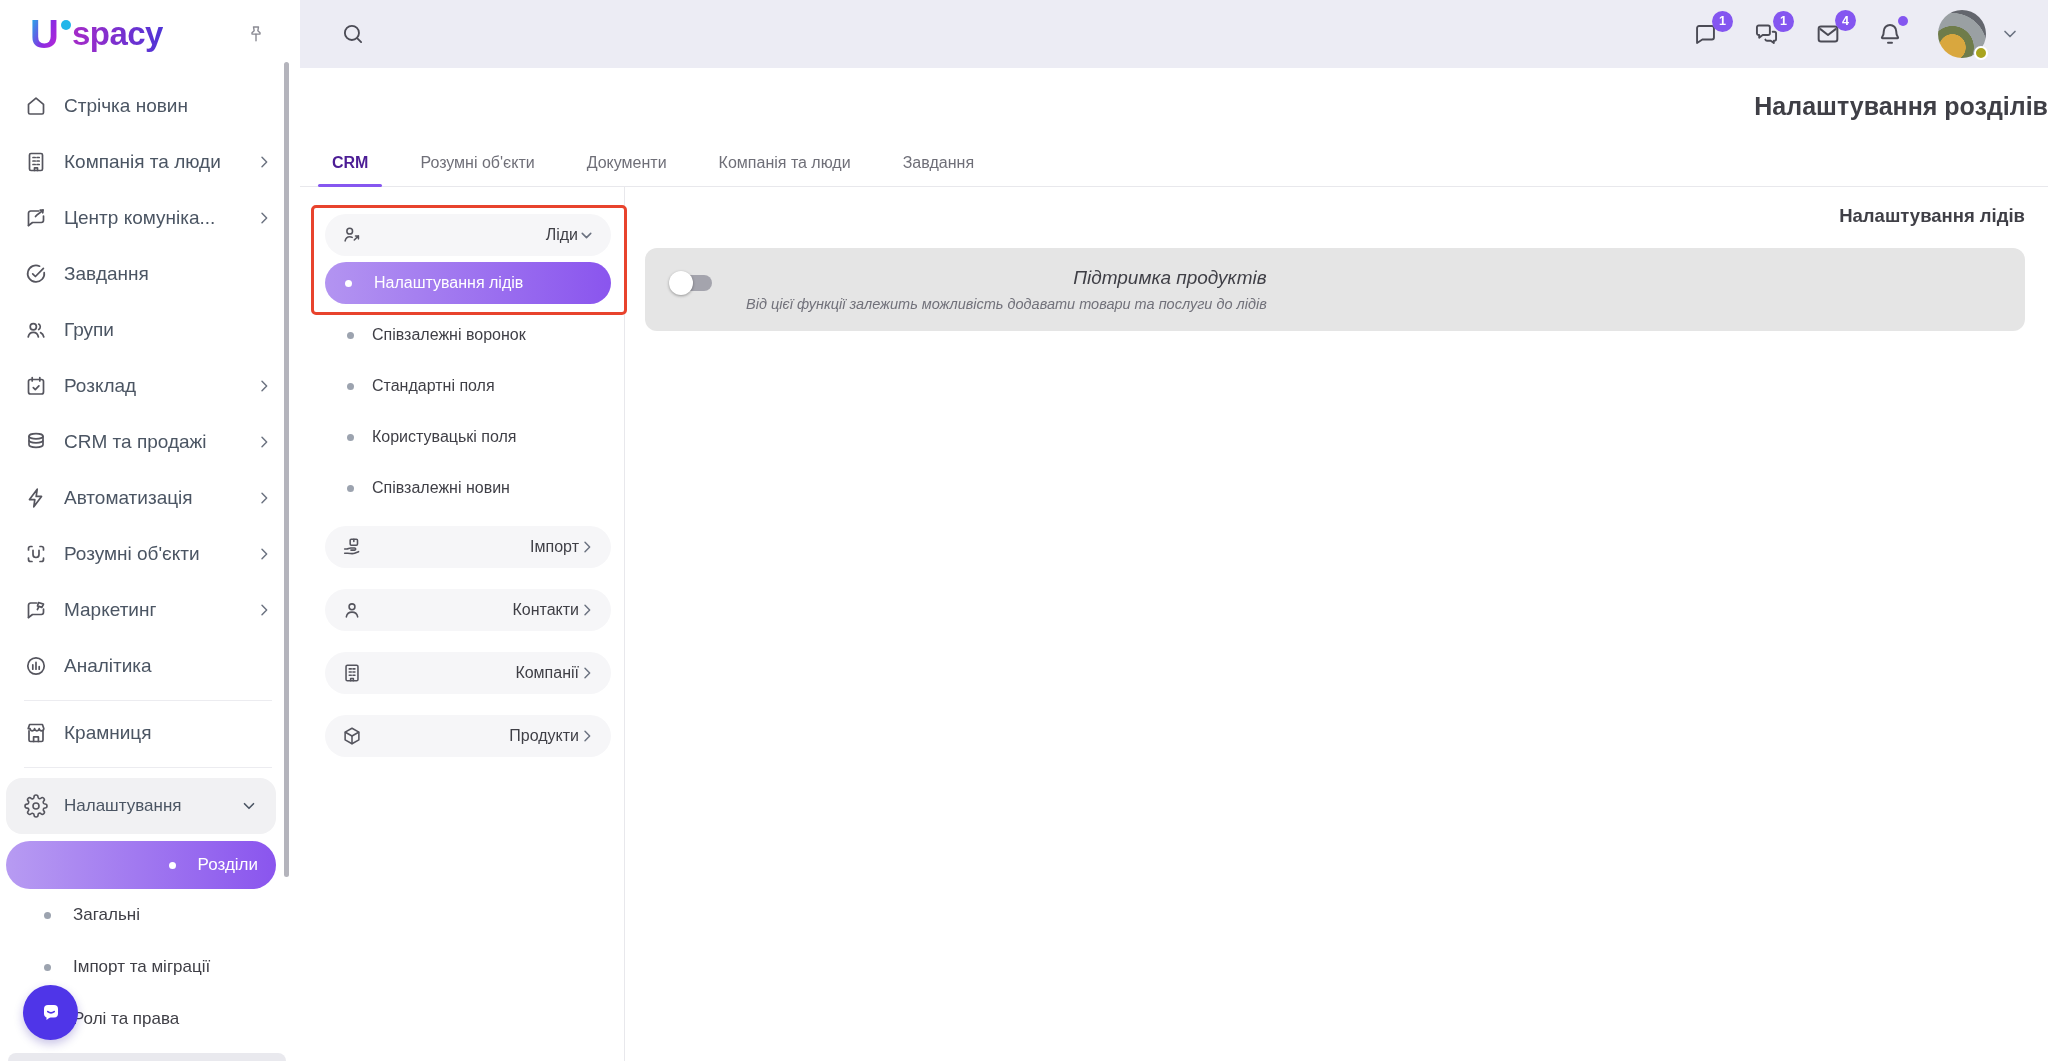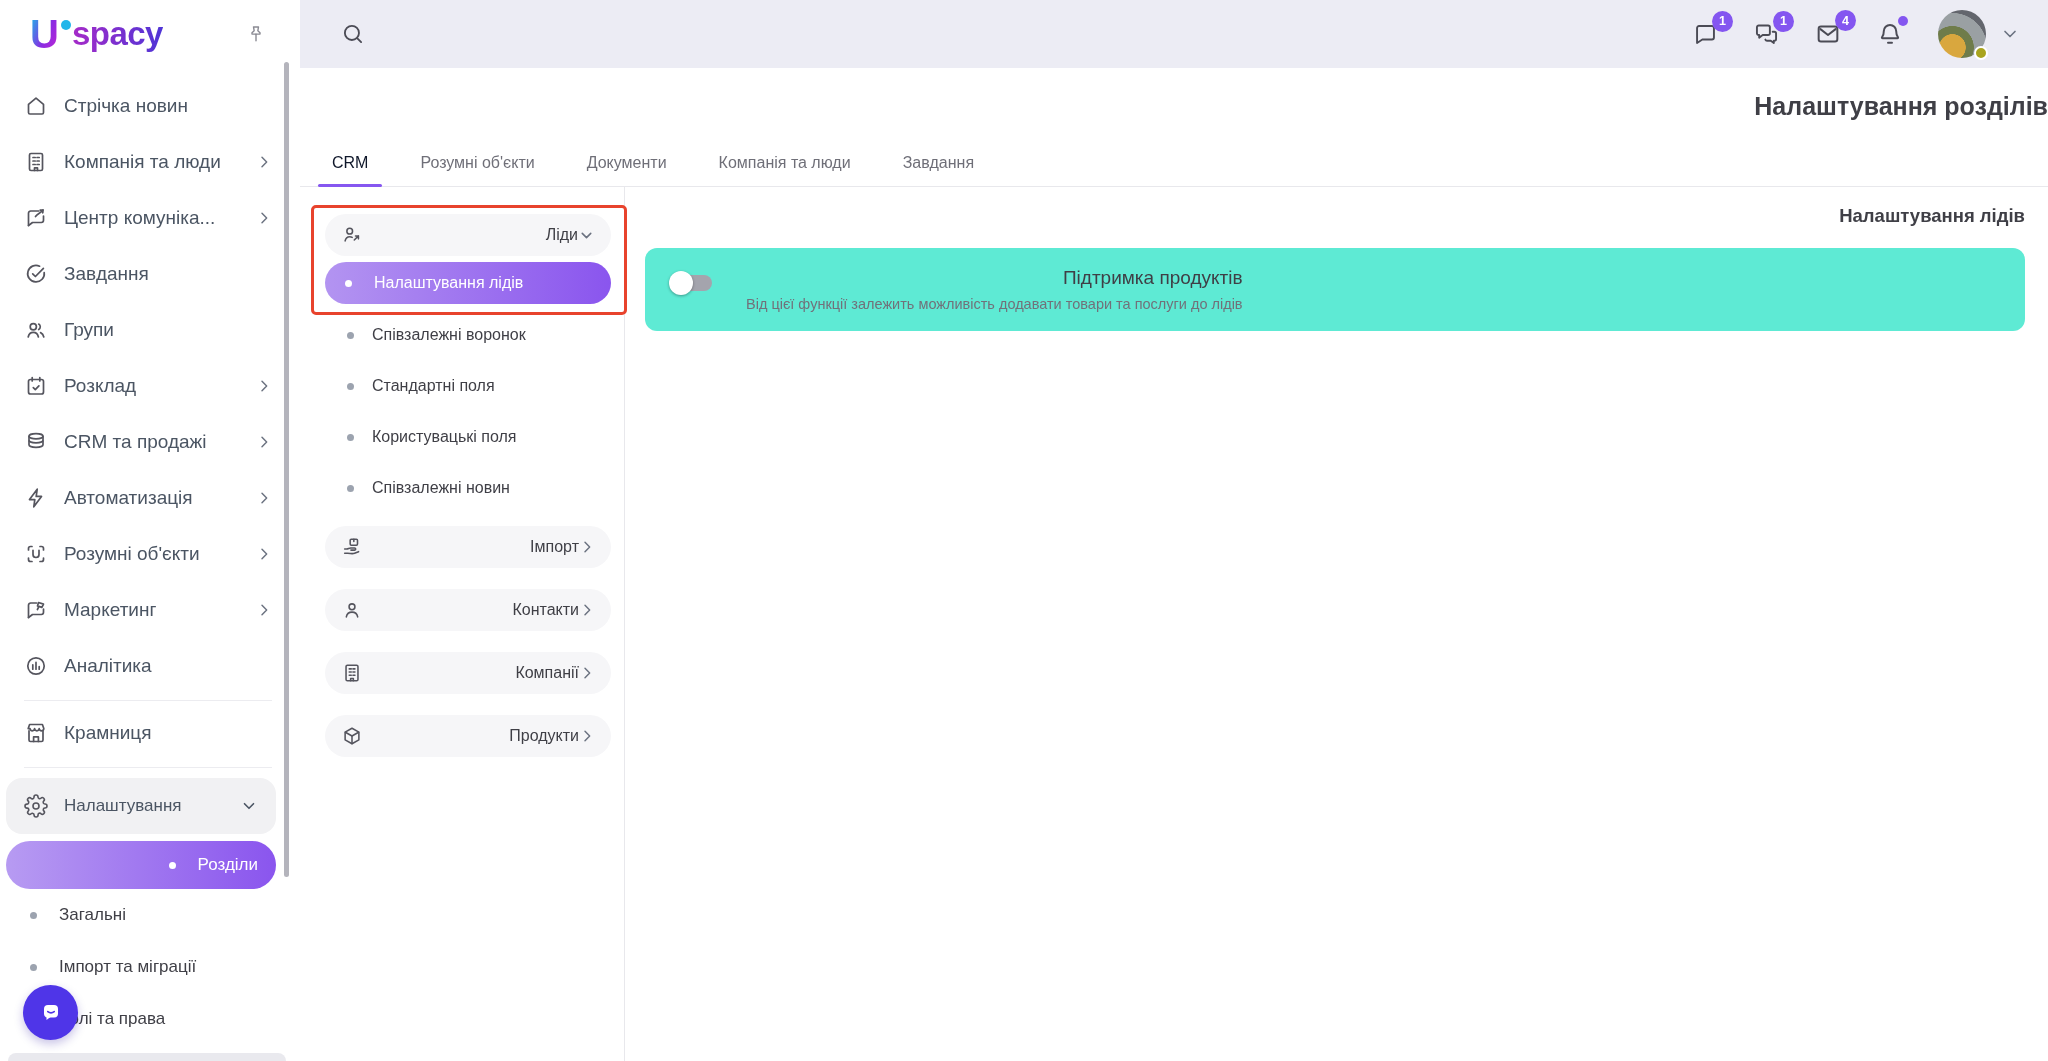--- a/index.html
+++ b/index.html
@@ -26,21 +26,21 @@
   .sb-item .lbl{flex:1 1 auto;white-space:nowrap;overflow:hidden;}
   .sb-item .chev{color:#6b7280;display:flex;}
   .sb-div{height:1px;background:#ececf0;margin:8px 14px 10px 24px;}
   .sb-settings{height:56px;margin:0 10px 0 6px;padding:0 18px;background:#f1f1f3;border-radius:16px;
                display:flex;align-items:center;font-size:17px;color:#4b5563;cursor:pointer;}
   .sb-settings .ic{width:24px;height:24px;margin-right:16px;color:#55555e;display:flex;}
   .sb-settings .lbl{flex:1;}
   .sb-sub-active{height:48px;margin:7px 10px 0 6px;border-radius:24px;display:flex;align-items:center;
                padding:0 18px 0 24px;color:#fff;font-size:17px;cursor:pointer;
                background:linear-gradient(90deg,#b79bf2 0%,#8a55ee 100%);justify-content:flex-end;}
-  .sb-sub{height:52px;display:flex;align-items:center;padding:0 18px 0 30px;color:#3f3f46;font-size:17px;cursor:pointer;}
+  .sb-sub{height:52px;display:flex;align-items:center;padding:0 18px 0 44px;color:#3f3f46;font-size:17px;cursor:pointer;}
   .dot{width:7px;height:7px;border-radius:50%;background:#9ca3af;margin-right:22px;flex:0 0 auto;}
   .dot.w{background:#fff;}
   .sb-scroll{position:absolute;right:11px;top:62px;width:5px;height:815px;border-radius:3px;background:#b4b4bc;}
   .sb-bottom-peek{position:absolute;left:8px;right:14px;bottom:-8px;height:16px;border-radius:10px;background:#e9e9ee;}
 
   
   .topbar{position:absolute;left:300px;top:0;width:1748px;height:68px;background:#ececf4;
           display:flex;align-items:center;justify-content:space-between;padding:0 28px 0 40px;}
   .tb-right{display:flex;align-items:center;gap:34px;}
   .tb-ic{position:relative;color:#4b4b55;display:flex;cursor:pointer;}
@@ -52,39 +52,39 @@
           background:radial-gradient(circle at 30% 78%,#d9a73e 0 26%,#6f7c4a 27% 42%,#9aa0a3 43% 68%,#63666d 69%);}
   .status-dot{position:absolute;right:-2px;bottom:-2px;width:14px;height:14px;border-radius:50%;
           background:#a9a41e;border:2.5px solid #fff;}
   .tb-chev{color:#6b7280;display:flex;}
 
   
   .main{position:absolute;left:300px;top:68px;width:1748px;height:993px;background:#fff;text-align:right;}
   .page-title{margin:24px 0 0 25px;font-size:25px;font-weight:600;color:#3f3f46;}
   .tabs{display:flex;align-items:flex-end;padding-left:16px;margin-top:22px;border-bottom:1px solid #e8e8ec;height:44px;gap:20px;}
   .tab{position:relative;padding:0 16px 14px 16px;font-size:16px;color:#6f6f78;cursor:pointer;white-space:nowrap;}
-  .tab.active{color:#0f172a;font-weight:400;}
+  .tab.active{color:#4c1d95;font-weight:700;}
   .tab.active::after{content:"";position:absolute;left:2px;right:2px;bottom:-1px;height:3px;border-radius:2px;background:#8657f0;}
   .body-row{display:flex;height:881px;}
   .panel{position:relative;width:325px;flex:0 0 325px;border-right:1px solid #e8e8ec;padding:27px 13px 0 25px;}
   .hl-rect{position:absolute;left:11px;top:18px;width:316px;height:110px;border:3px solid #e8432d;border-radius:5px;pointer-events:none;z-index:5;}
   .p-group{height:42px;background:#f6f6f8;border-radius:21px;display:flex;align-items:center;
            padding:0 16px 0 16px;font-size:16px;color:#3f3f46;cursor:pointer;margin-bottom:6px;}
   .p-group .ic{width:22px;height:22px;color:#55555e;margin-right:13px;display:flex;}
   .p-group .lbl{flex:1;}
   .p-group .chev{color:#6b7280;display:flex;}
   .p-active{height:42px;border-radius:21px;display:flex;align-items:center;padding:0 16px 0 20px;
            color:#fff;font-size:16px;cursor:pointer;background:linear-gradient(90deg,#b394f1 0%,#8a55ee 100%);}
   .p-sub{height:40px;display:flex;align-items:center;padding:0 0 0 22px;font-size:16px;color:#3f3f46;cursor:pointer;margin-top:11px;}
   .p-sub .dot{margin-right:18px;}
   .p-groups-list{margin-top:18px;display:flex;flex-direction:column;gap:15px;}
 
   .content{flex:1;padding:18px 23px 0 20px;}
   .c-head{font-size:18.5px;font-weight:700;color:#3f3f46;}
-  .card{margin-top:21px;background:#5eead4;border-radius:12px;padding:19px 24px;display:flex;align-items:flex-start;}
+  .card{margin-top:21px;background:#e5e5e5;border-radius:12px;padding:19px 24px;display:flex;align-items:flex-start;font-style:italic;}
   .switch{position:relative;width:46px;height:26px;flex:0 0 auto;margin-top:3px;cursor:pointer;}
   .switch .track{position:absolute;left:3px;top:5px;width:40px;height:16px;border-radius:8px;background:#a4a4ad;}
   .switch .knob{position:absolute;left:0;top:1px;width:24px;height:24px;border-radius:50%;background:#fff;
                 box-shadow:0 1px 3px rgba(0,0,0,.35);}
   .card-text{margin-left:31px;}
   .card-title{font-size:19px;color:#3f3f46;}
   .card-desc{margin-top:7px;font-size:14.5px;color:#71717a;}
 
   
   .fab{position:absolute;left:23px;top:985px;width:55px;height:55px;border-radius:50%;background:#4f35e8;z-index:6;

